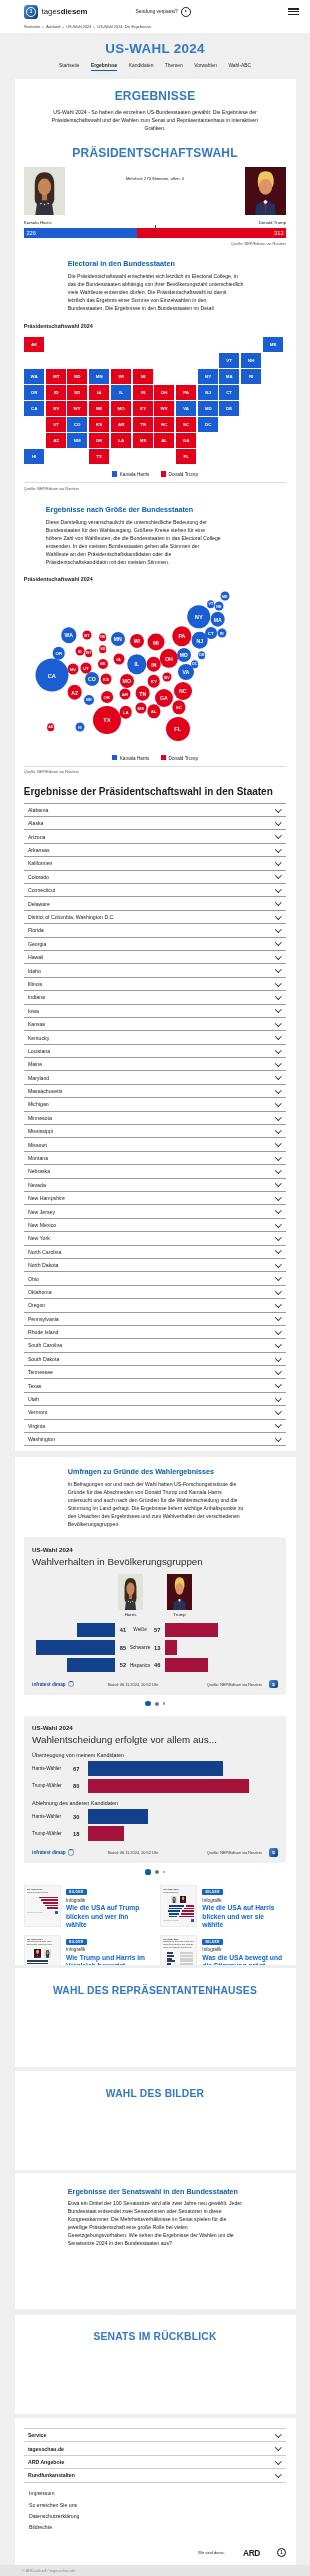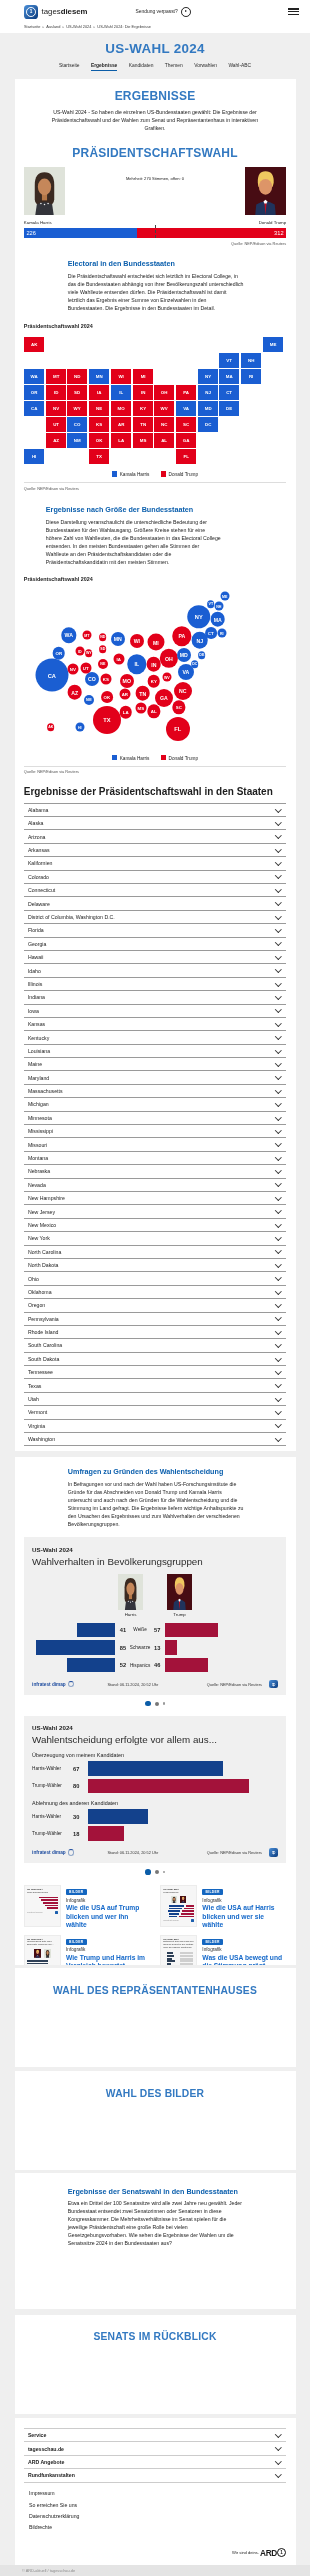--- a/index.html
+++ b/index.html
@@ -109,21 +109,21 @@
   .card-c{height:99px;padding-top:16.5px;}
   .card-e{height:136px;padding:13.4px 9.3px 0;}
   .card-f{height:99px;padding-top:16.5px;}
   .gap6{height:3.1px;} .gap8{height:4.1px;} .gap10{height:5.2px;} .gap12{height:6.2px;}
   
   .footer{height:147px;padding:10.3px 9.3px 0;}
   .f-acc{border-bottom:0.5px solid #ccc;}
   .f-row{border-top:0.5px solid #ccc;height:12.4px;display:flex;align-items:center;justify-content:space-between;font-size:5.2px;font-weight:bold;padding:0 3.1px 0 4.1px;cursor:pointer;}
   .f-links{margin-top:5.2px;}
   .f-link{font-size:5.2px;padding:2.6px 0 2.6px 5.2px;cursor:pointer;}
-  .ard-line{position:absolute;right:9.3px;bottom:7.2px;display:flex;align-items:center;gap:1px;text-align:center;}
+  .ard-line{position:absolute;right:9.3px;bottom:7.2px;display:flex;align-items:center;gap:18px;text-align:center;}
   .ard-line .slogan{font-size:4.1px;color:#1d1d1d;}
   .ard-line .ard{font-size:8.3px;font-weight:bold;letter-spacing:-0.3px;}
   .ard-circ{width:7.2px;height:7.2px;border:1px solid #111;border-radius:50%;font-size:4.7px;font-weight:bold;display:flex;align-items:center;justify-content:center;margin-left:-1px;}
   .bottombar{height:11px;background:#e4e4e4;font-size:3.9px;color:#8c8c8c;line-height:11px;padding-left:22px;}
 </style>
 </head>
 <body>
 
 <div class="top">
   <div class="top-row">
@@ -536,21 +536,21 @@
         <span>Wyoming</span>
         <span class="chev"></span>
       </div>
     </div>
 </section>
 
 <div class="gap12"></div>
 
 <section class="card card-b">
   <div class="col-narrow">
-    <div class="h-sub">Umfragen zu Gründen des Wahlentscheidung</div>
+    <div class="h-sub">Umfragen zu Gründe des Wahlergebnisses</div>
     <div class="para" style="margin-top:3.6px;">In Befragungen vor und nach der Wahl haben US-Forschungsinstitute die Gründe für das Abschneiden von Donald Trump und Kamala Harris untersucht und auch nach den Gründen für die Wahlentscheidung und die Stimmung im Land gefragt. Die Ergebnisse liefern wichtige Anhaltspunkte zu den Ursachen des Ergebnisses und zum Wahlverhalten der verschiedenen Bevölkerungsgruppen.</div>
   </div>
 
   <div class="graycard">
     <div class="gc-kicker">US-Wahl 2024</div>
     <div class="gc-title">Wahlverhalten in Bevölkerungsgruppen</div>
     <div class="gc-photos">
       <div class="gc-photo-wrap">
         <div class="gc-photo" id="harris-photo-gc"><svg width="25" height="36" viewBox="0 0 80 92" preserveAspectRatio="none">
               <rect width="80" height="92" fill="#dfe3da"></rect>

